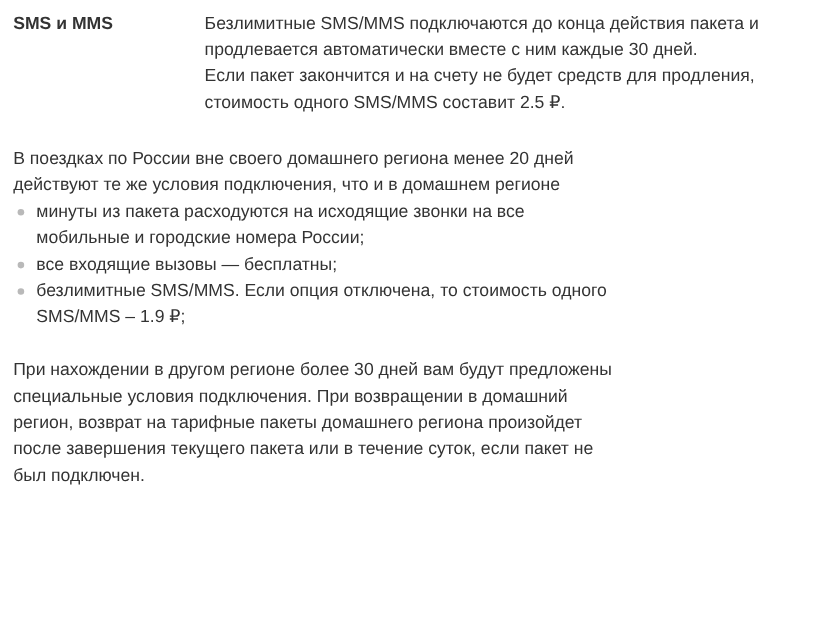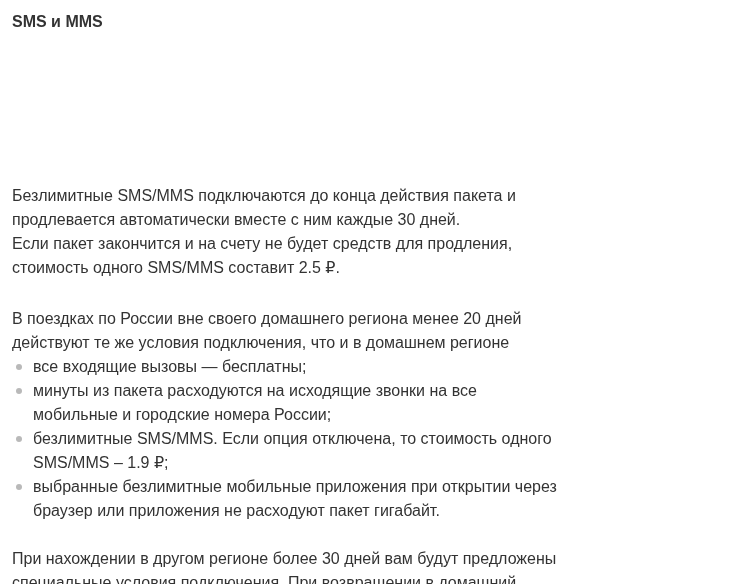--- a/index.html
+++ b/index.html
@@ -18,21 +18,20 @@
     -webkit-font-smoothing: antialiased;
   }
   .page {
     padding: 10px 6px 0 12px;
     box-sizing: border-box;
     width: 741px;
   }
   .row {
     display: flex;
     align-items: flex-start;
-    flex-direction: column;
   }
   .row + .row {
     margin-top: 27px;
   }
   .label {
     width: 174px;
     flex: 0 0 174px;
     font-weight: bold;
     color: #333333;
     padding-top: 0;
@@ -80,22 +79,21 @@
     <div class="content">
       <p>Безлимитные SMS/MMS подключаются до конца действия пакета и продлевается автоматически вместе с ним каждые 30 дней.
 Если пакет закончится и на счету не будет средств для продления, стоимость одного SMS/MMS составит 2.5 ₽.</p>
     </div>
   </section>
 
   <section class="row">
     <div class="content">
       <p>В поездках по России вне своего домашнего региона менее 20 дней действуют те же условия подключения, что и в домашнем регионе</p>
       <ul class="cond-list">
+        <li>минуты из пакета расходуются на исходящие звонки на все мобильные и городские номера России;</li>
         <li>все входящие вызовы — бесплатны;</li>
-        <li>минуты из пакета расходуются на исходящие звонки на все мобильные и городские номера России;</li>
         <li>безлимитные SMS/MMS. Если опция отключена, то стоимость одного SMS/MMS – 1.9 ₽;</li>
-        <li>выбранные безлимитные мобильные приложения при открытии через браузер или приложения не расходуют пакет гигабайт.</li>
       </ul>
       <p class="outro">При нахождении в другом регионе более 30 дней вам будут предложены специальные условия подключения. При возвращении в домашний регион, возврат на тарифные пакеты домашнего региона произойдет после завершения текущего пакета или в течение суток, если пакет не был подключен.</p>
     </div>
   </section>
 
 </div>
 
 </body></html>

